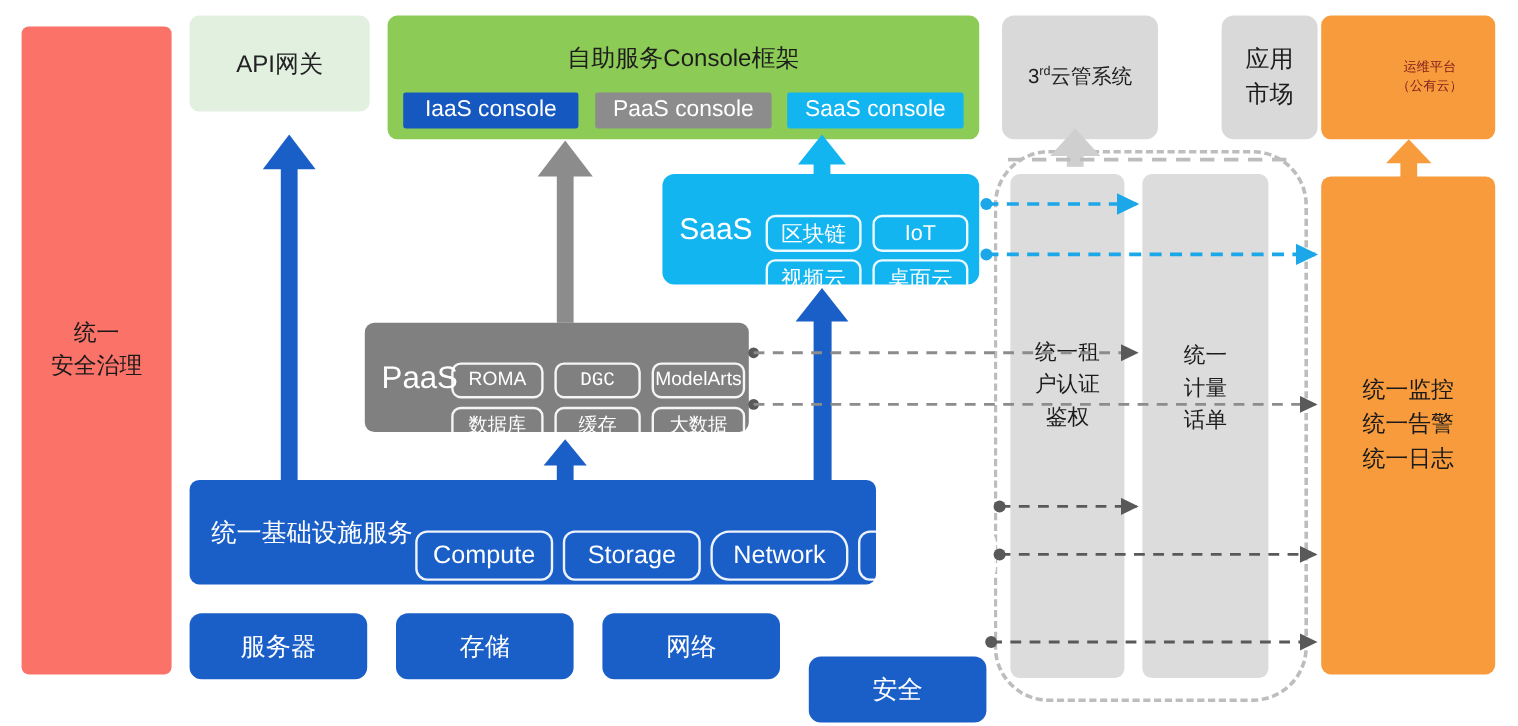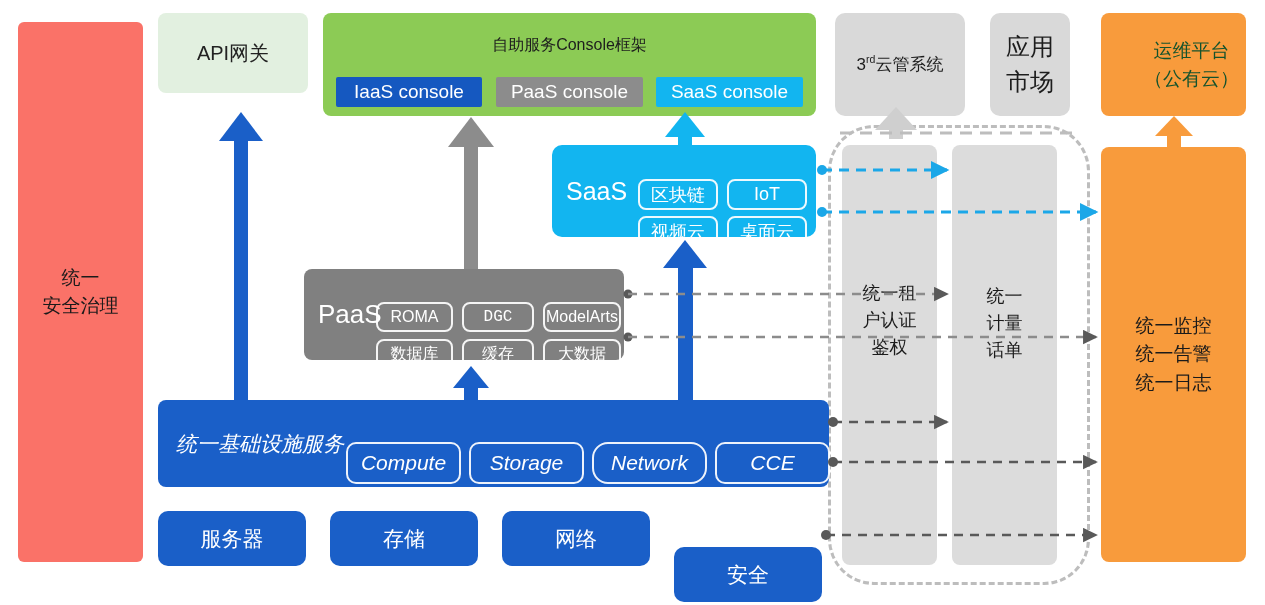--- a/index.html
+++ b/index.html
@@ -20,49 +20,49 @@
   
   .panel-red{
     background:#fa7268;border-radius:6px;color:#1a1a1a;
     font-size:19px;line-height:1.45;font-weight:400;
   }
   .panel-orange{
     background:#f89b3c;border-radius:8px;color:#1a1a1a;
     font-size:19px;line-height:1.5;
   }
   .panel-orange-top{
-    background:#f89b3c;border-radius:8px;color:#14532d;
-    font-size:19px;line-height:1.45;padding-left:36px;
+    background:#f89b3c;border-radius:8px;color:#7f1d1d;
+    font-size:11px;line-height:1.45;padding-left:36px;
   }
 
   
   .box-apigw{
     background:#e2f0e0;border-radius:8px;color:#222;font-size:20px;
   }
   .box-console{
     background:#8ccb55;border-radius:8px;
   }
   .console-title{
     position:absolute;left:0;right:0;top:22px;text-align:center;
-    font-size:16px;color:#1d1d1d;
+    font-size:20px;color:#1d1d1d;
   }
   .chip{
     position:absolute;border-radius:2px;color:#ffffff;
     display:flex;align-items:center;justify-content:center;
     font-size:19px;white-space:nowrap;
   }
   .chip-iaas{background:#1558c0;}
   .chip-paas{background:#8c8c8c;}
   .chip-saas{background:#12b5f0;}
 
   .box-gray{
     background:#d9d9d9;border-radius:10px;color:#1d1d1d;
     font-size:17px;line-height:1.45;
   }
-  .box-gray.small{font-size:24px;}
+  .box-gray.small{font-size:20px;margin-left:28px;}
   sup{font-size:.62em;vertical-align:super;}
 
   
   .layer-saas{background:#12b5f0;border-radius:10px;}
   .layer-paas{background:#808080;border-radius:8px;}
   .layer-infra{background:#1a5fc8;border-radius:8px;}
 
   .layer-label{
     position:absolute;color:#ffffff;display:flex;align-items:center;
   }
@@ -198,21 +198,21 @@
       <span>数据库</span>
     </div>
     <div class="tag sm" style="left:158px;top:50px;width:72px;height:30px;">
       <span>缓存</span>
     </div>
     <div class="tag sm" style="left:239px;top:50px;width:78px;height:30px;">
       <span>大数据</span>
     </div>
   </div>
 
-  <div class="abs layer-infra" style="left:158px;top:400px;width:671px;height:87px;font-style:italic;">
+  <div class="abs layer-infra" style="left:158px;top:400px;width:572px;height:87px;">
     <div class="layer-label lbl-infra" style="left:18px;top:0;height:87px;">统一基础设施服务</div>
     <div class="tag infra" style="left:188px;top:22px;width:115px;height:42px;">
       <span>Compute</span>
     </div>
     <div class="tag infra" style="left:311px;top:22px;width:115px;height:42px;">
       <span>Storage</span>
     </div>
     <div class="tag infra" style="left:434px;top:22px;width:115px;height:42px;border-radius:16px;">
       <span>Network</span>
     </div>

